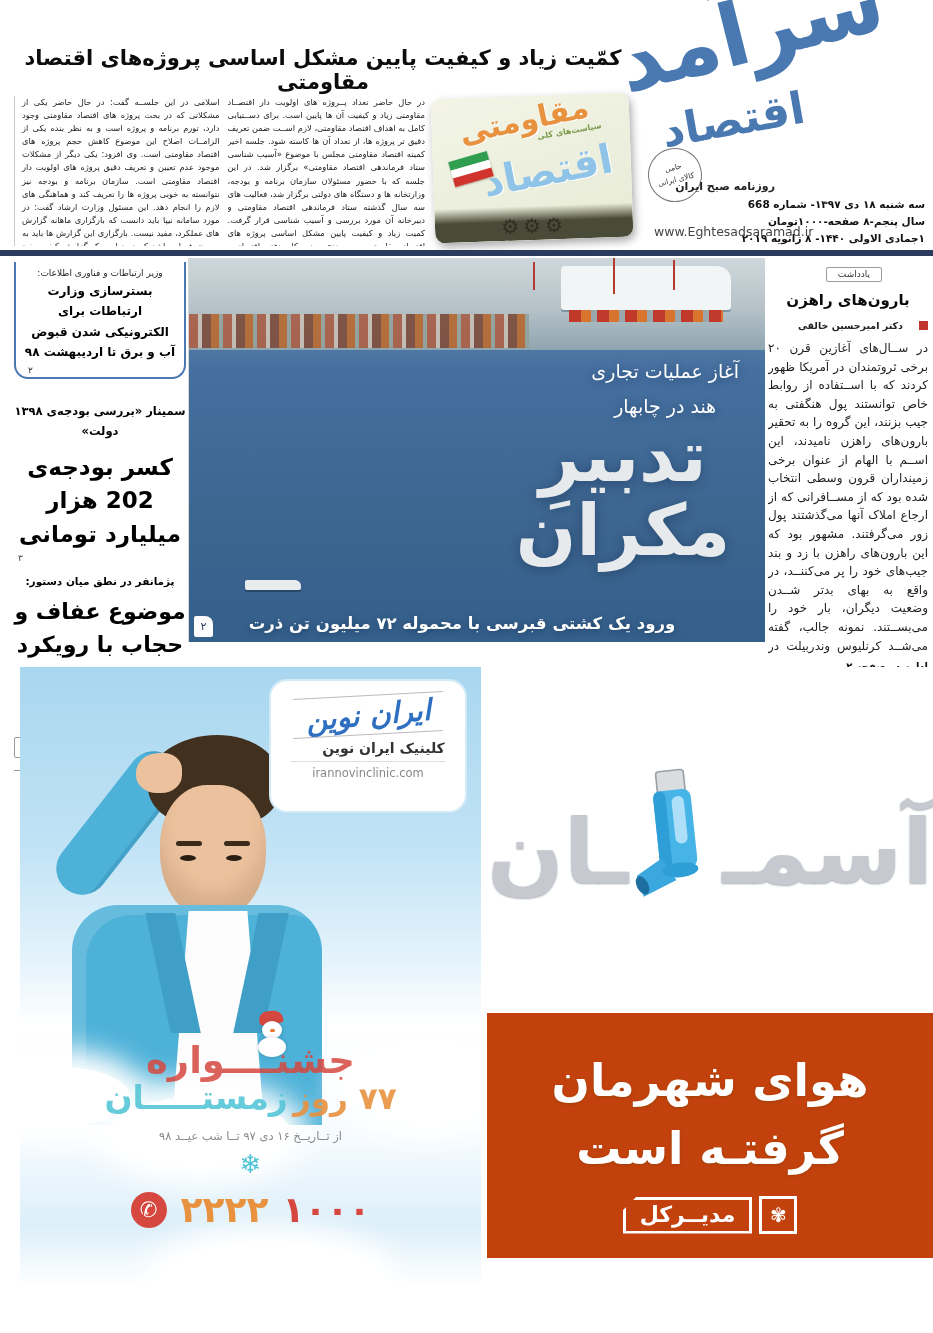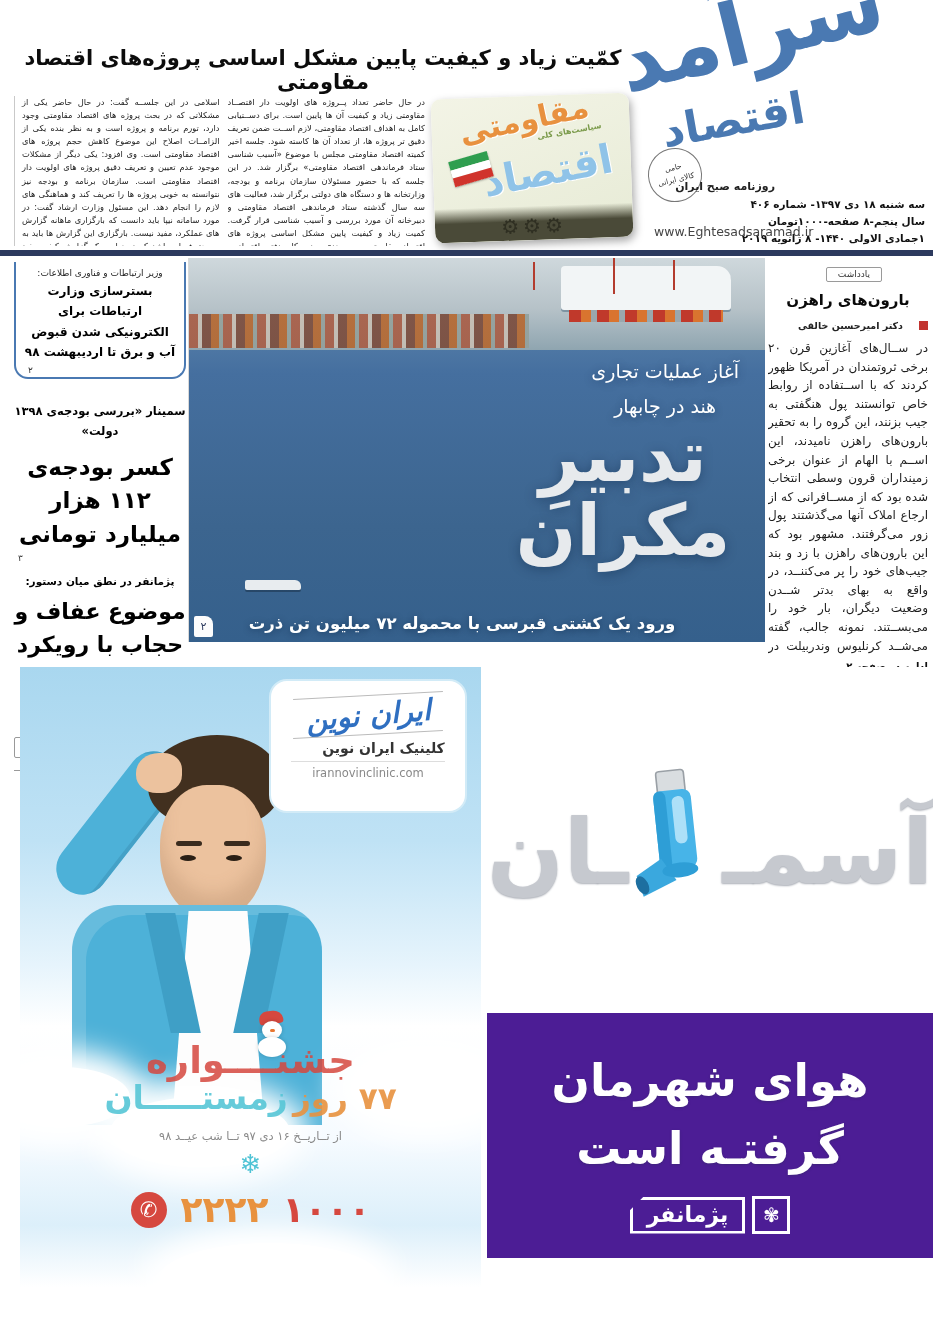--- a/index.html
+++ b/index.html
@@ -149,21 +149,21 @@
            font-size:36px; font-weight:bold; direction:ltr; letter-spacing:5px; }
   .phone-icon { width:36px; height:36px; border-radius:50%; background:#d6483f; color:#fff;
                 font-size:21px; line-height:36px; text-align:center; letter-spacing:0; flex:none; }
   .ph1 { color:#e8923f; } .ph2 { color:#d6483f; }
   
   .aseman { position:absolute; left:487px; top:667px; width:446px; height:340px; background:#fff;
             display:flex; align-items:center; justify-content:center; direction:rtl; gap:2px; padding-top:30px; }
   .as-word { font-size:90px; font-weight:bold; color:#c6c9cf; text-shadow:0 1px 2px #a9adb5; line-height:1; }
   .inhaler { transform:rotate(-6deg); margin:-34px -4px 0; }
   
-  .green { position:absolute; left:487px; top:1013px; width:446px; height:245px; background:#4c1d95;
+  .green { position:absolute; left:487px; top:1013px; width:446px; height:245px; background:#c2410c;
            text-align:center; color:#fff; direction:rtl; overflow:hidden; }
   .green-text { padding-top:34px; font-size:45px; font-weight:bold; line-height:1.5;
                 text-shadow:0 1px 3px rgba(0,70,0,.18); }
   .green-brand { margin-top:14px; display:flex; justify-content:center; align-items:center; gap:7px; direction:ltr; }
   .brand-box { border:3px solid #fff; padding:2px 14px 4px; font-size:22px; font-weight:bold;
                clip-path:polygon(0 38%,14px 0,100% 0,100% 100%,0 100%); }
   .brand-icon-box { width:38px; height:38px; border:3px solid #fff; display:flex; align-items:center;
                     justify-content:center; font-size:20px; }
 </style>
 </head>
@@ -173,21 +173,21 @@
 
   <div class="masthead">
     <div class="logo-w2">سرآمد</div>
     <div class="logo-w1">اقتصاد</div>
     <div class="badge">
       <span>حامی</span><br>
       <span>کالای ایرانی</span>
     </div>
     <div class="tagline">روزنامه صبح ایران</div>
     <div class="dates">
-      <div>سه شنبه ۱۸ دی ۱۳۹۷- شماره ۴۰۶</div>
+      <div>سه شنبه ۱۸ دی ۱۳۹۷- شماره 668</div>
       <div>سال پنجم-۸ صفحه-۱۰۰۰تومان</div>
       <div>۱جمادی الاولی ۱۴۴۰- ۸ ژانویه ۲۰۱۹</div>
     </div>
     <div class="website" dir="ltr">www.Eghtesadsaramad.ir</div>
   </div>
 
   <div class="headline">کمّیت زیاد و کیفیت پایین مشکل اساسی پروژه‌های اقتصاد مقاومتی</div>
   <div class="lead-row">
     <div class="poster">
       <div class="poster-small">سیاست‌های کلی</div>
@@ -243,21 +243,21 @@
   </div>
 
   <div class="sidebar">
     <div class="sb1">
       <div class="sb-kicker1">وزیر ارتباطات و فناوری اطلاعات:</div>
       <div class="sb-title1">بسترسازی وزارت ارتباطات برای الکترونیکی شدن قبوض آب و برق تا اردیبهشت ۹۸</div>
       <div class="sb-page">۲</div>
     </div>
     <div class="sb2">
       <div class="sb-kicker2">سمینار «بررسی بودجه‌ی ۱۳۹۸ دولت»</div>
-      <div class="sb-title2">کسر بودجه‌ی ۱۱۲ هزار میلیارد تومانی</div>
+      <div class="sb-title2">کسر بودجه‌ی 202 هزار میلیارد تومانی</div>
       <div class="sb-page">۳</div>
     </div>
     <div class="sb3">
       <div class="sb-kicker3">پژمانفر در نطق میان دستور:</div>
       <div class="sb-title3">موضوع عفاف و حجاب با رویکرد امنیتی حل نمی‌شود</div>
       <div class="sb-page-box-wrap">
         <span class="sb-page-box">۸</span>
       </div>
     </div>
   </div>
@@ -325,18 +325,18 @@
     </svg>
     <span class="as-word">ـان</span>
   </div>
 
   <div class="green">
     <div class="green-text">
       <div>هوای شهرمان</div>
       <div>گرفتـه است</div>
     </div>
     <div class="green-brand">
-      <span class="brand-box">پژمانفر</span>
+      <span class="brand-box">مدیــرکل</span>
       <span class="brand-icon-box">✾</span>
     </div>
   </div>
 
 </div>
 
 </body></html>

